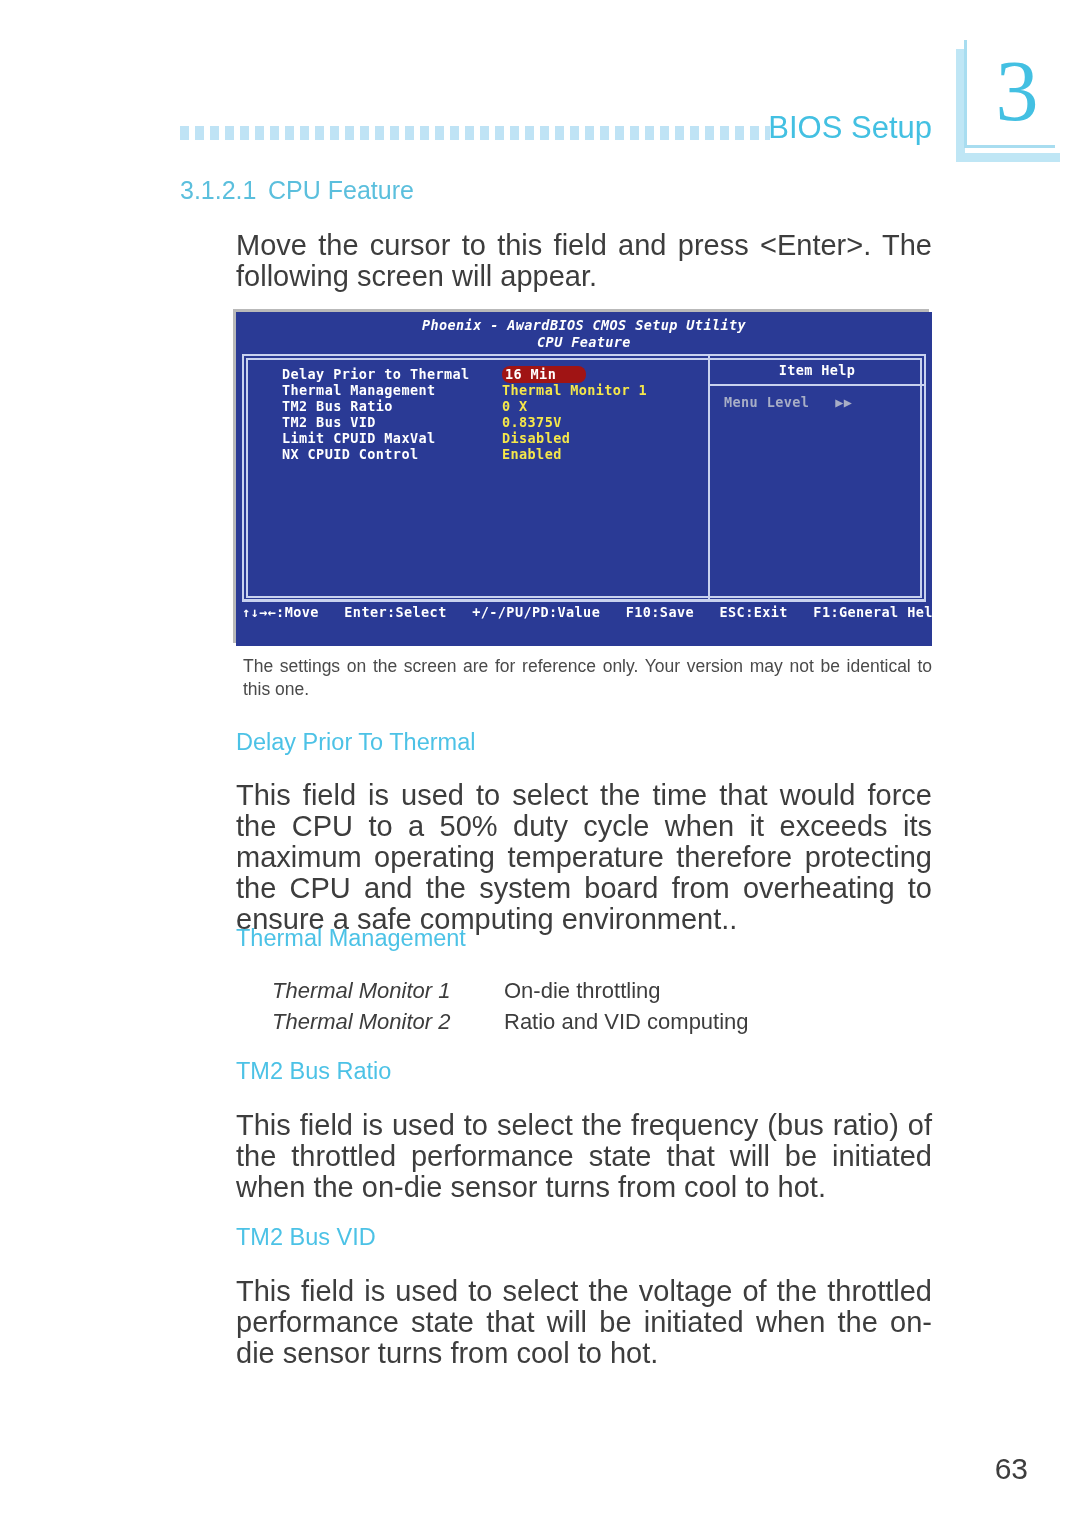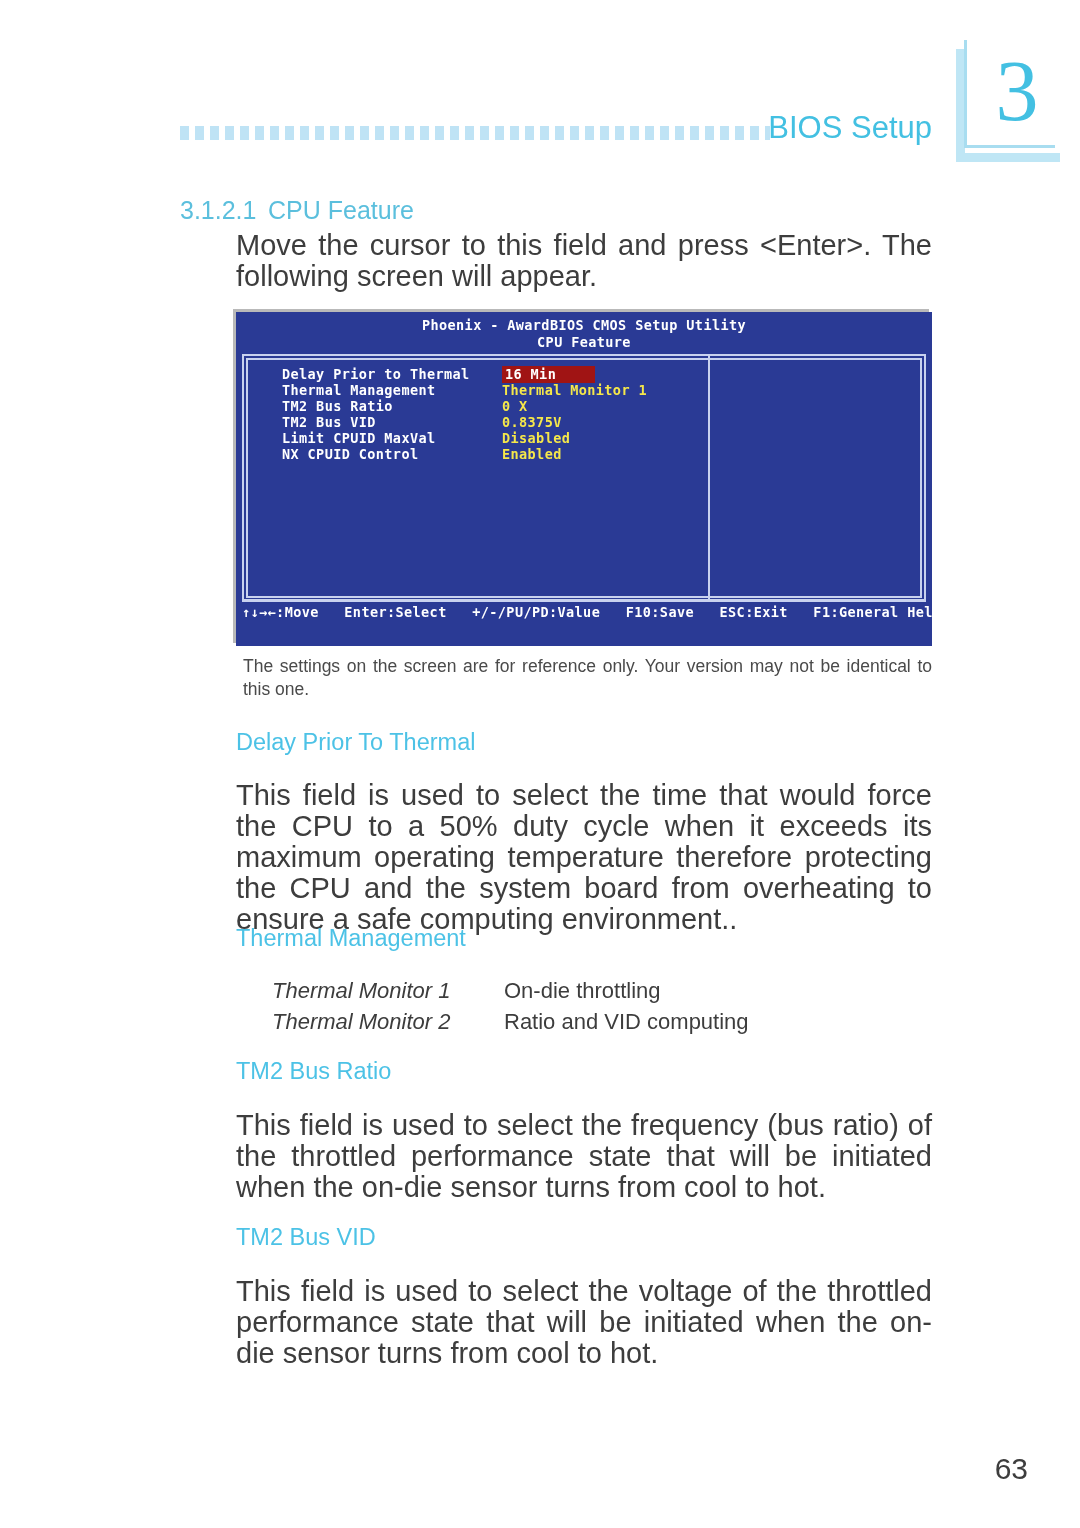--- a/index.html
+++ b/index.html
@@ -83,21 +83,20 @@
   }
 
   
   .sec-heading {
     position: absolute;
     left: 180px;
     top: 176px;
     font-size: 25px;
     color: #5bbfdd;
     white-space: nowrap;
-    margin-top: 20px;
   }
   .sec-heading .num { display: inline-block; width: 88px; }
 
   .para {
     position: absolute;
     left: 236px;
     width: 696px;
     font-size: 29px;
     line-height: 31px;
     color: #3d3d3d;
@@ -161,20 +160,21 @@
     letter-spacing: 0.4px;
     overflow: hidden;
   }
   .bios-title {
     position: absolute;
     left: 0; top: 5px;
     width: 100%;
     text-align: center;
     color: #ffffff;
     line-height: 17px;
+    font-style: italic;
   }
   .bios-title .l2 { display: block; }
 
   .bios-frame {
     position: absolute;
     left: 6px;
     top: 42px;
     right: 6px;
     bottom: 44px;
     border: 2px solid #c9d2ef;
@@ -235,22 +235,23 @@
     width: 220px;
     color: #ffffff;
   }
   .opt-value {
     display: inline-block;
     color: #f5e74a;
   }
   .opt-row.selected .opt-value {
     color: #ffffff;
     background: #a01414;
-    padding: 0 16px 1px 3px;
+    padding: 0 7px 1px 3px;
     min-width: 74px;
+    border-radius: 8px;
   }
 
   .bios-footer {
     position: absolute;
     left: 6px;
     right: 6px;
     bottom: 6px;
     height: 36px;
     border-top: 2px solid #c9d2ef;
     padding-top: 3px;
@@ -314,20 +315,27 @@
 
         <div class="opt-row">
           <span class="opt-label">NX CPUID Control</span><span class="opt-value">Enabled</span>
         </div>
 
       </div>
     </div>
 
     <div class="bios-divider"></div>
 
+    <div class="bios-right">
+      <div class="item-help-title">Item Help</div>
+      <div class="item-help-rule"></div>
+      <div class="menu-level">
+        <span>Menu Level</span><span class="arrows">▶▶</span>
+      </div>
+    </div>
 
   </div>
 
   <div class="bios-footer">
     <span class="fline">↑↓→←:Move   Enter:Select   +/-/PU/PD:Value   F10:Save   ESC:Exit   F1:General Help</span>
   </div>
 </div>
 
 <div class="caption" style="top:655px;">The settings on the screen are for reference only. Your version may not be identical to this one.</div>
 

